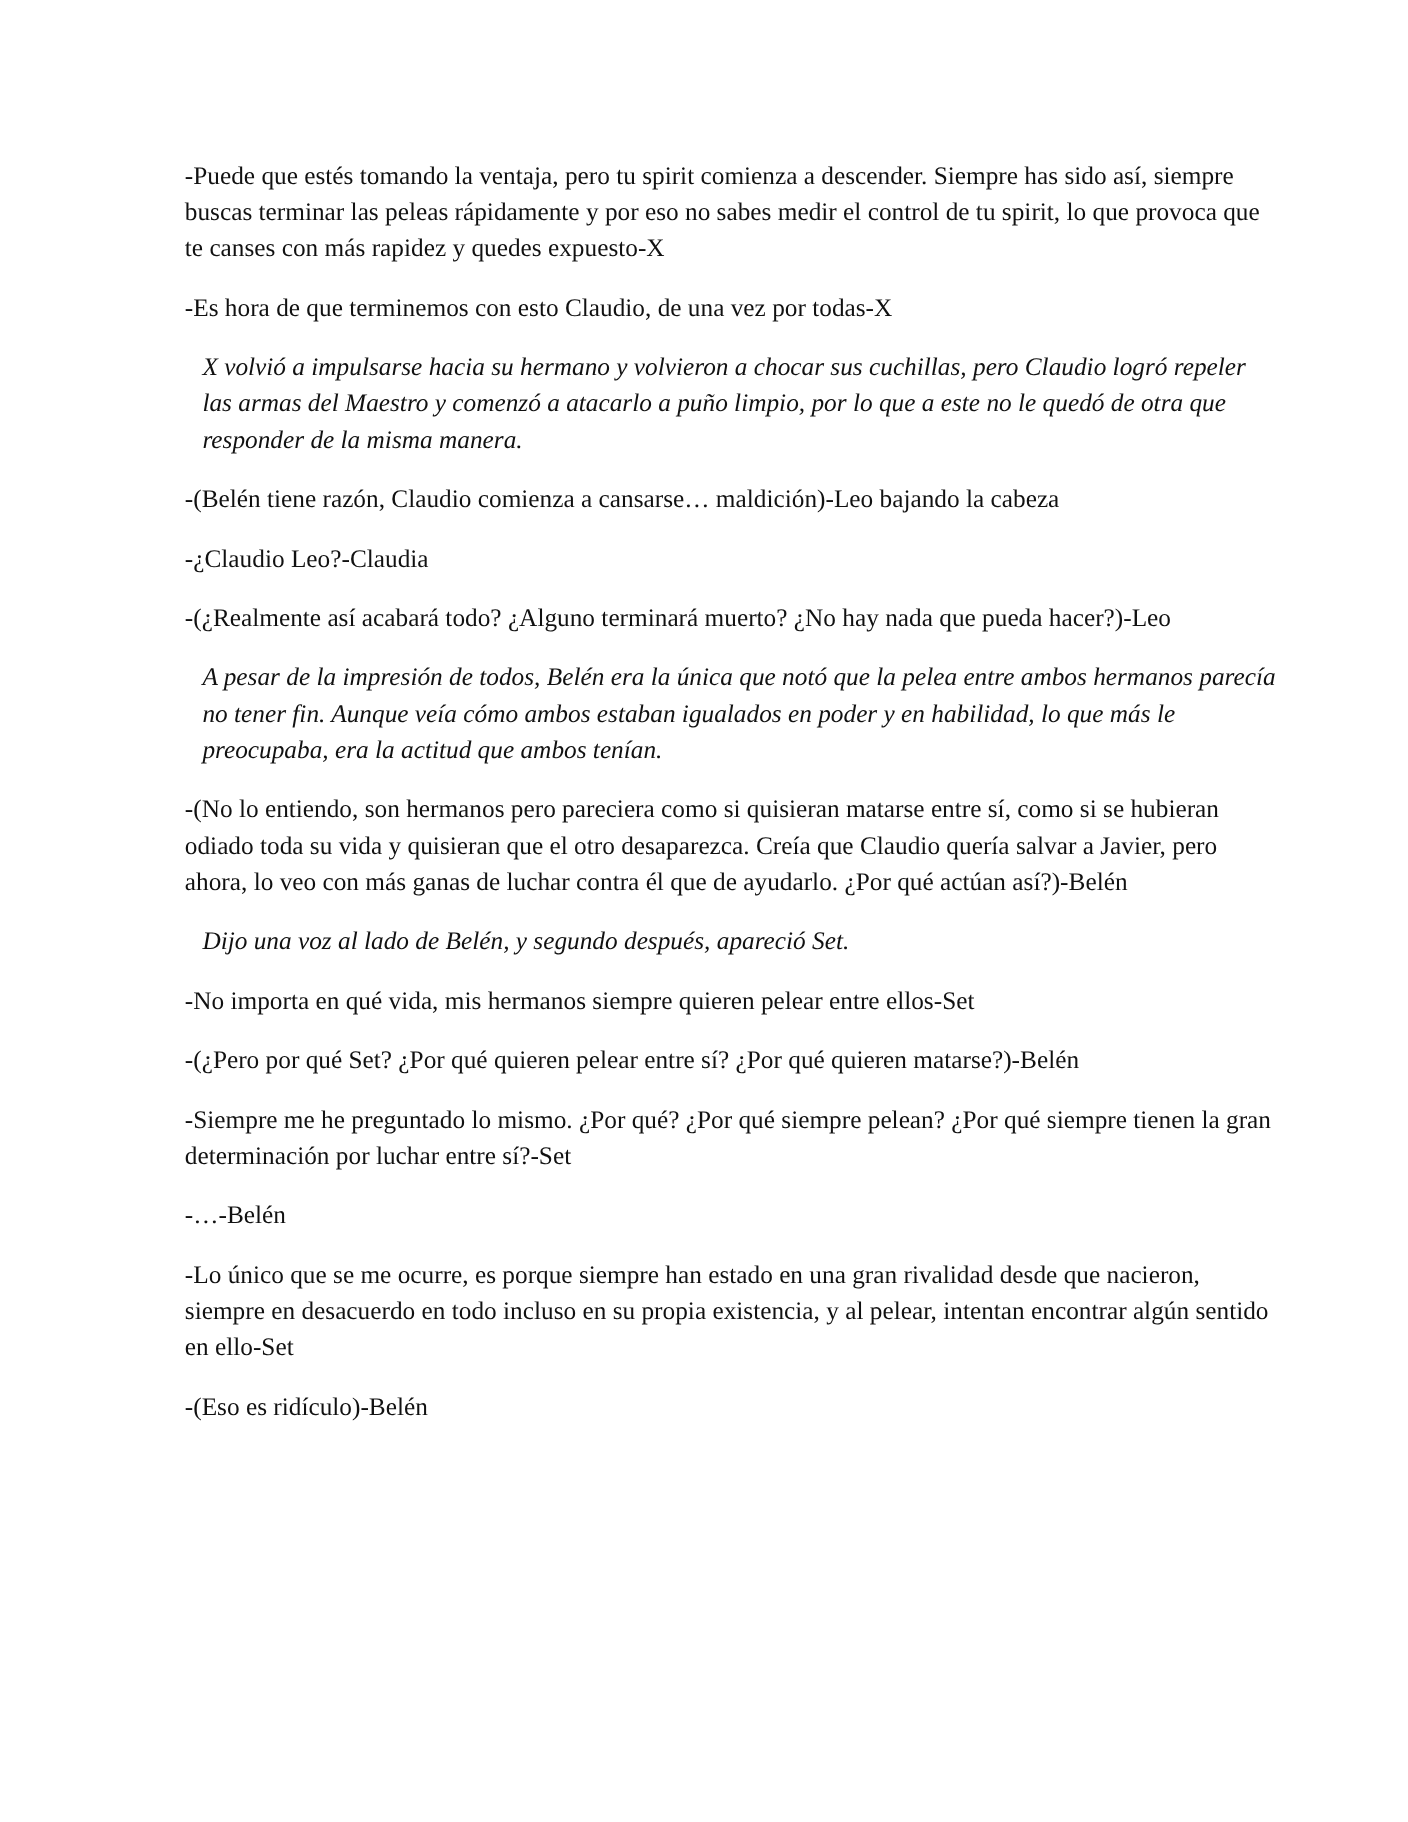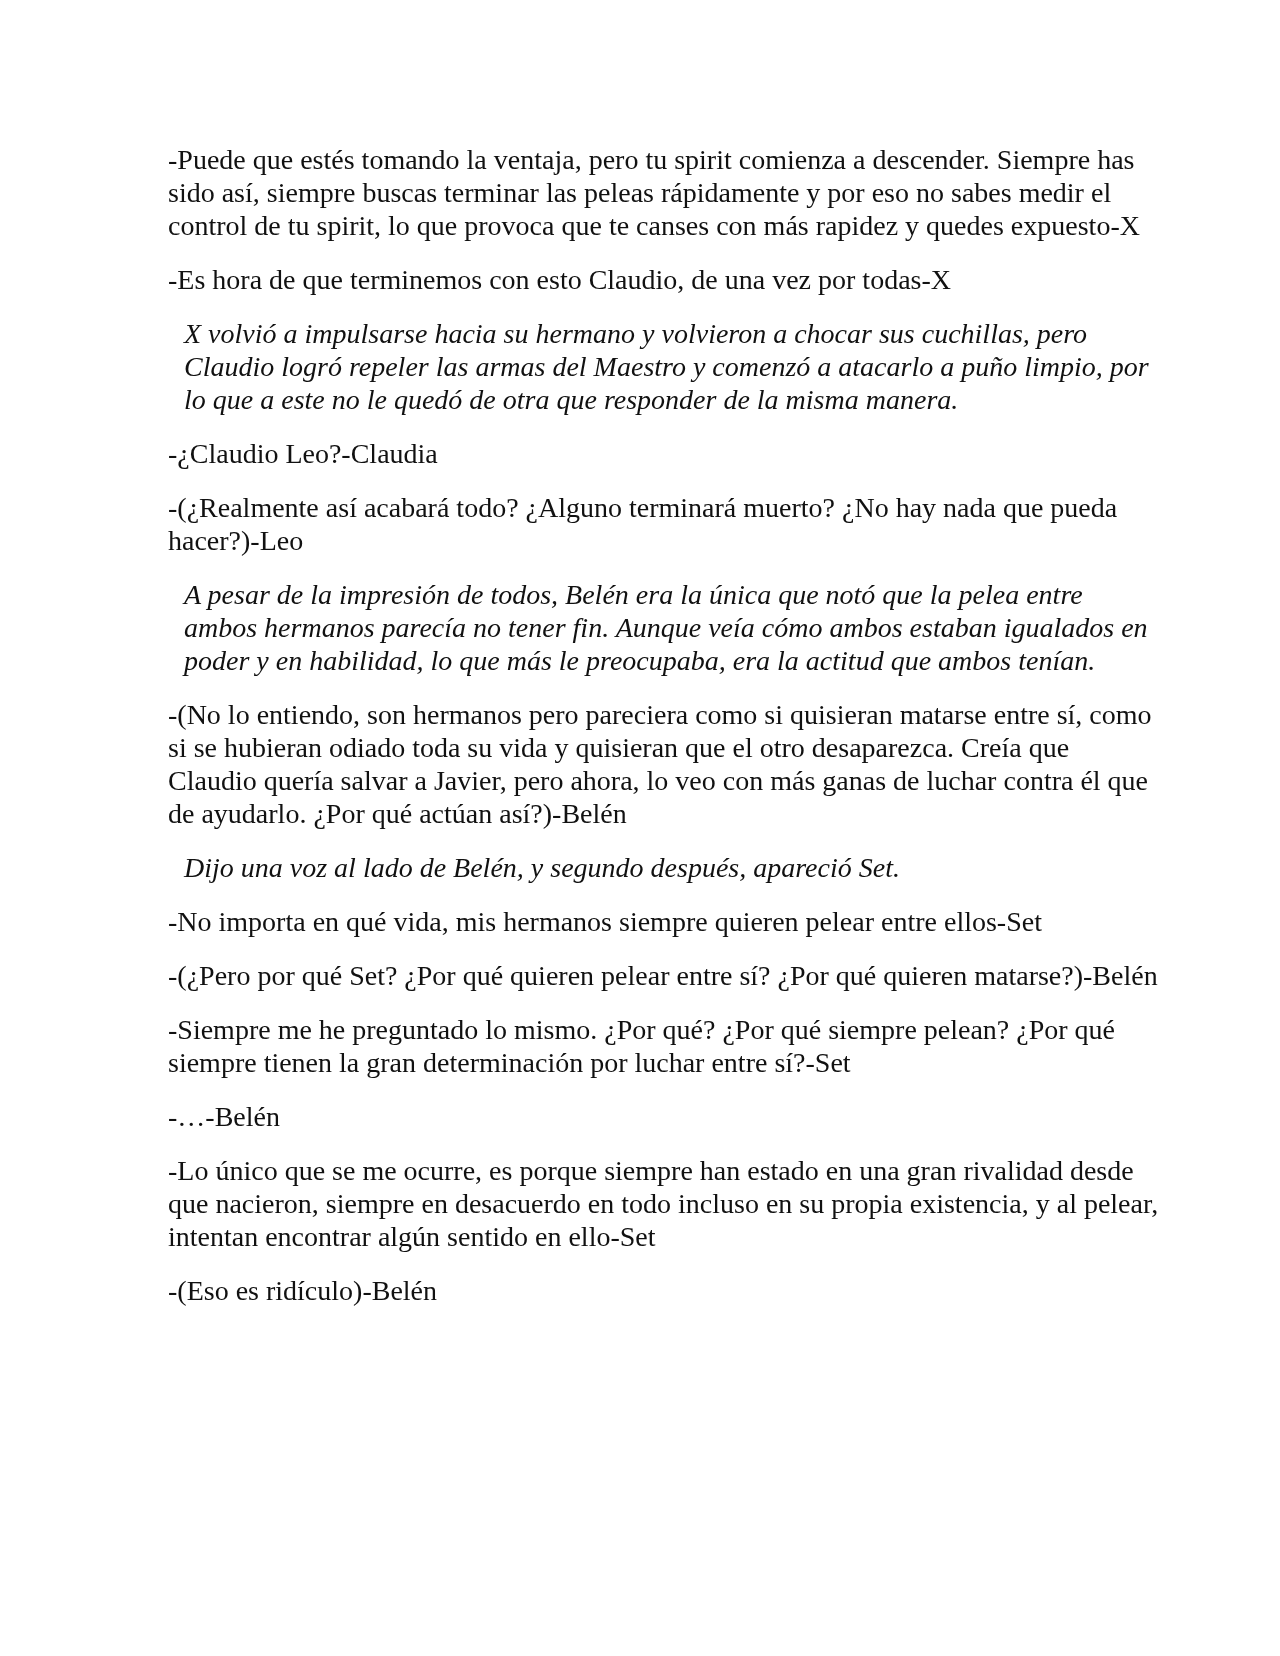--- a/index.html
+++ b/index.html
@@ -13,41 +13,42 @@
     height: 1656px;
     box-sizing: border-box;
     background: #ffffff;
     overflow: hidden;
   }
   .doc-body {
     box-sizing: border-box;
     padding: 143px 120px 0 168px;
     color: #111111;
     font-family: "Liberation Serif", "DejaVu Serif", serif;
-    font-size: 28px;
+    font-size: 23px;
     line-height: 33px;
     text-align: left;
   }
   .para {
     margin: 0 0 21px 0;
     white-space: normal;
   }
   .para.italic {
     font-style: italic;
     margin-left: 16px;
   }
 </style>
 </head>
 <body>
 
 <div class="page">
   <div class="doc-body">
       <p class="para">-Puede que estés tomando la ventaja, pero tu spirit comienza a descender. Siempre has sido así, siempre buscas terminar las peleas rápidamente y por eso no sabes medir el control de tu spirit, lo que provoca que te canses con más rapidez y quedes expuesto-X</p>
       <p class="para">-Es hora de que terminemos con esto Claudio, de una vez por todas-X</p>
       <p class="para italic">X volvió a impulsarse hacia su hermano y volvieron a chocar sus cuchillas, pero Claudio logró repeler las armas del Maestro y comenzó a atacarlo a puño limpio, por lo que a este no le quedó de otra que responder de la misma manera.</p>
+      <p class="para">-(Belén tiene razón, Claudio comienza a cansarse… maldición)-Leo bajando la cabeza</p>
       <p class="para">-¿Claudio Leo?-Claudia</p>
       <p class="para">-(¿Realmente así acabará todo? ¿Alguno terminará muerto? ¿No hay nada que pueda hacer?)-Leo</p>
       <p class="para italic">A pesar de la impresión de todos, Belén era la única que notó que la pelea entre ambos hermanos parecía no tener fin. Aunque veía cómo ambos estaban igualados en poder y en habilidad, lo que más le preocupaba, era la actitud que ambos tenían.</p>
       <p class="para">-(No lo entiendo, son hermanos pero pareciera como si quisieran matarse entre sí, como si se hubieran odiado toda su vida y quisieran que el otro desaparezca. Creía que Claudio quería salvar a Javier, pero ahora, lo veo con más ganas de luchar contra él que de ayudarlo. ¿Por qué actúan así?)-Belén</p>
       <p class="para italic">Dijo una voz al lado de Belén, y segundo después, apareció Set.</p>
       <p class="para">-No importa en qué vida, mis hermanos siempre quieren pelear entre ellos-Set</p>
       <p class="para">-(¿Pero por qué Set? ¿Por qué quieren pelear entre sí? ¿Por qué quieren matarse?)-Belén</p>
       <p class="para">-Siempre me he preguntado lo mismo. ¿Por qué? ¿Por qué siempre pelean? ¿Por qué siempre tienen la gran determinación por luchar entre sí?-Set</p>
       <p class="para">-…-Belén</p>
       <p class="para">-Lo único que se me ocurre, es porque siempre han estado en una gran rivalidad desde que nacieron, siempre en desacuerdo en todo incluso en su propia existencia, y al pelear, intentan encontrar algún sentido en ello-Set</p>

